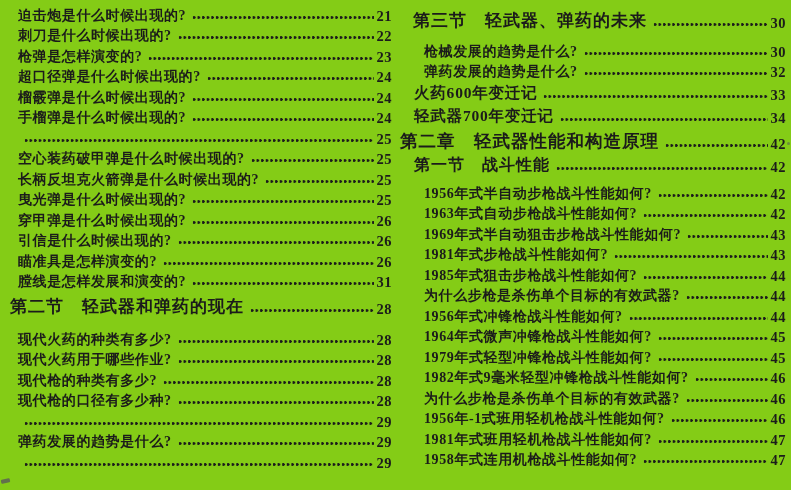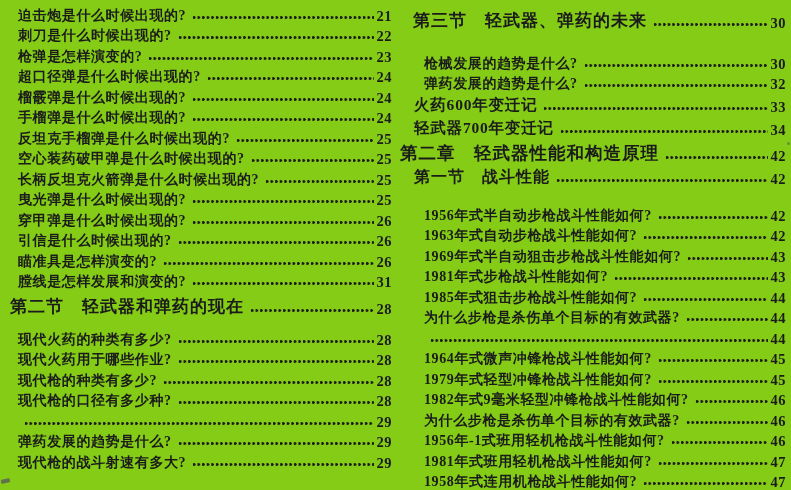--- a/index.html
+++ b/index.html
@@ -61,41 +61,41 @@
     height: 26px;
     font-size: 17px;
     letter-spacing: 1px;
   }
   .col-left .row-section {
     margin-top: 1px;
     margin-bottom: 10px;
     padding-left: 2px;
   }
   .col-right .row-section {
-    margin-bottom: 20px;
+    margin-bottom: 8px;
     padding-left: 13px;
   }
 
   .row-feature {
     height: 23px;
     font-size: 15.5px;
     letter-spacing: 0.8px;
     padding-left: 14px;
   }
 
   .row-chapter {
     height: 26px;
     font-size: 17.5px;
     letter-spacing: 1px;
     padding-left: 0;
   }
 
   .row-section2 {
     height: 23px;
-    margin-bottom: 16px;
+    margin-bottom: 6px;
     font-size: 16px;
     letter-spacing: 1px;
     padding-left: 14px;
   }
 
   
   .artifact { position: absolute; background: #5a5a5a; border-radius: 1px; }
   .artifact-a { left: 1px;  top: 479px; width: 9px; height: 4px; transform: rotate(-12deg); opacity: .8; }
   .artifact-b { left: 787px; top: 142px; width: 3px; height: 3px; border-radius: 50%; opacity: .55; }
   .artifact-c { left: 636px; top: 318px; width: 3px; height: 2px; border-radius: 50%; opacity: .5; }
@@ -129,21 +129,20 @@
         <span class="title">榴霰弹是什么时候出现的?</span>
         <span class="leader"></span>
         <span class="pagenum">24</span>
       </div>
       <div class="toc-row row-item">
         <span class="title">手榴弹是什么时候出现的?</span>
         <span class="leader"></span>
         <span class="pagenum">24</span>
       </div>
       <div class="toc-row row-item">
-        <span class="title">反坦克手榴弹是什么时候出现的?</span>
         <span class="leader"></span>
         <span class="pagenum">25</span>
       </div>
       <div class="toc-row row-item">
         <span class="title">空心装药破甲弹是什么时候出现的?</span>
         <span class="leader"></span>
         <span class="pagenum">25</span>
       </div>
       <div class="toc-row row-item">
         <span class="title">长柄反坦克火箭弹是什么时候出现的?</span>
@@ -203,21 +202,20 @@
       <div class="toc-row row-item">
         <span class="leader"></span>
         <span class="pagenum">29</span>
       </div>
       <div class="toc-row row-item">
         <span class="title">弹药发展的趋势是什么?</span>
         <span class="leader"></span>
         <span class="pagenum">29</span>
       </div>
       <div class="toc-row row-item">
-        <span class="title">现代枪的战斗射速有多大?</span>
         <span class="leader"></span>
         <span class="pagenum">29</span>
       </div>
     </div>
   <div class="col col-right">
       <div class="toc-row row-section">
         <span class="title">第三节　轻武器、弹药的未来</span>
         <span class="leader"></span>
         <span class="pagenum">30</span>
       </div>
@@ -275,20 +273,21 @@
         <span class="title">1985年式狙击步枪战斗性能如何?</span>
         <span class="leader"></span>
         <span class="pagenum">44</span>
       </div>
       <div class="toc-row row-item">
         <span class="title">为什么步枪是杀伤单个目标的有效武器?</span>
         <span class="leader"></span>
         <span class="pagenum">44</span>
       </div>
       <div class="toc-row row-item">
+        <span class="title">1956年式冲锋枪战斗性能如何?</span>
         <span class="leader"></span>
         <span class="pagenum">44</span>
       </div>
       <div class="toc-row row-item">
         <span class="title">1964年式微声冲锋枪战斗性能如何?</span>
         <span class="leader"></span>
         <span class="pagenum">45</span>
       </div>
       <div class="toc-row row-item">
         <span class="title">1979年式轻型冲锋枪战斗性能如何?</span>

